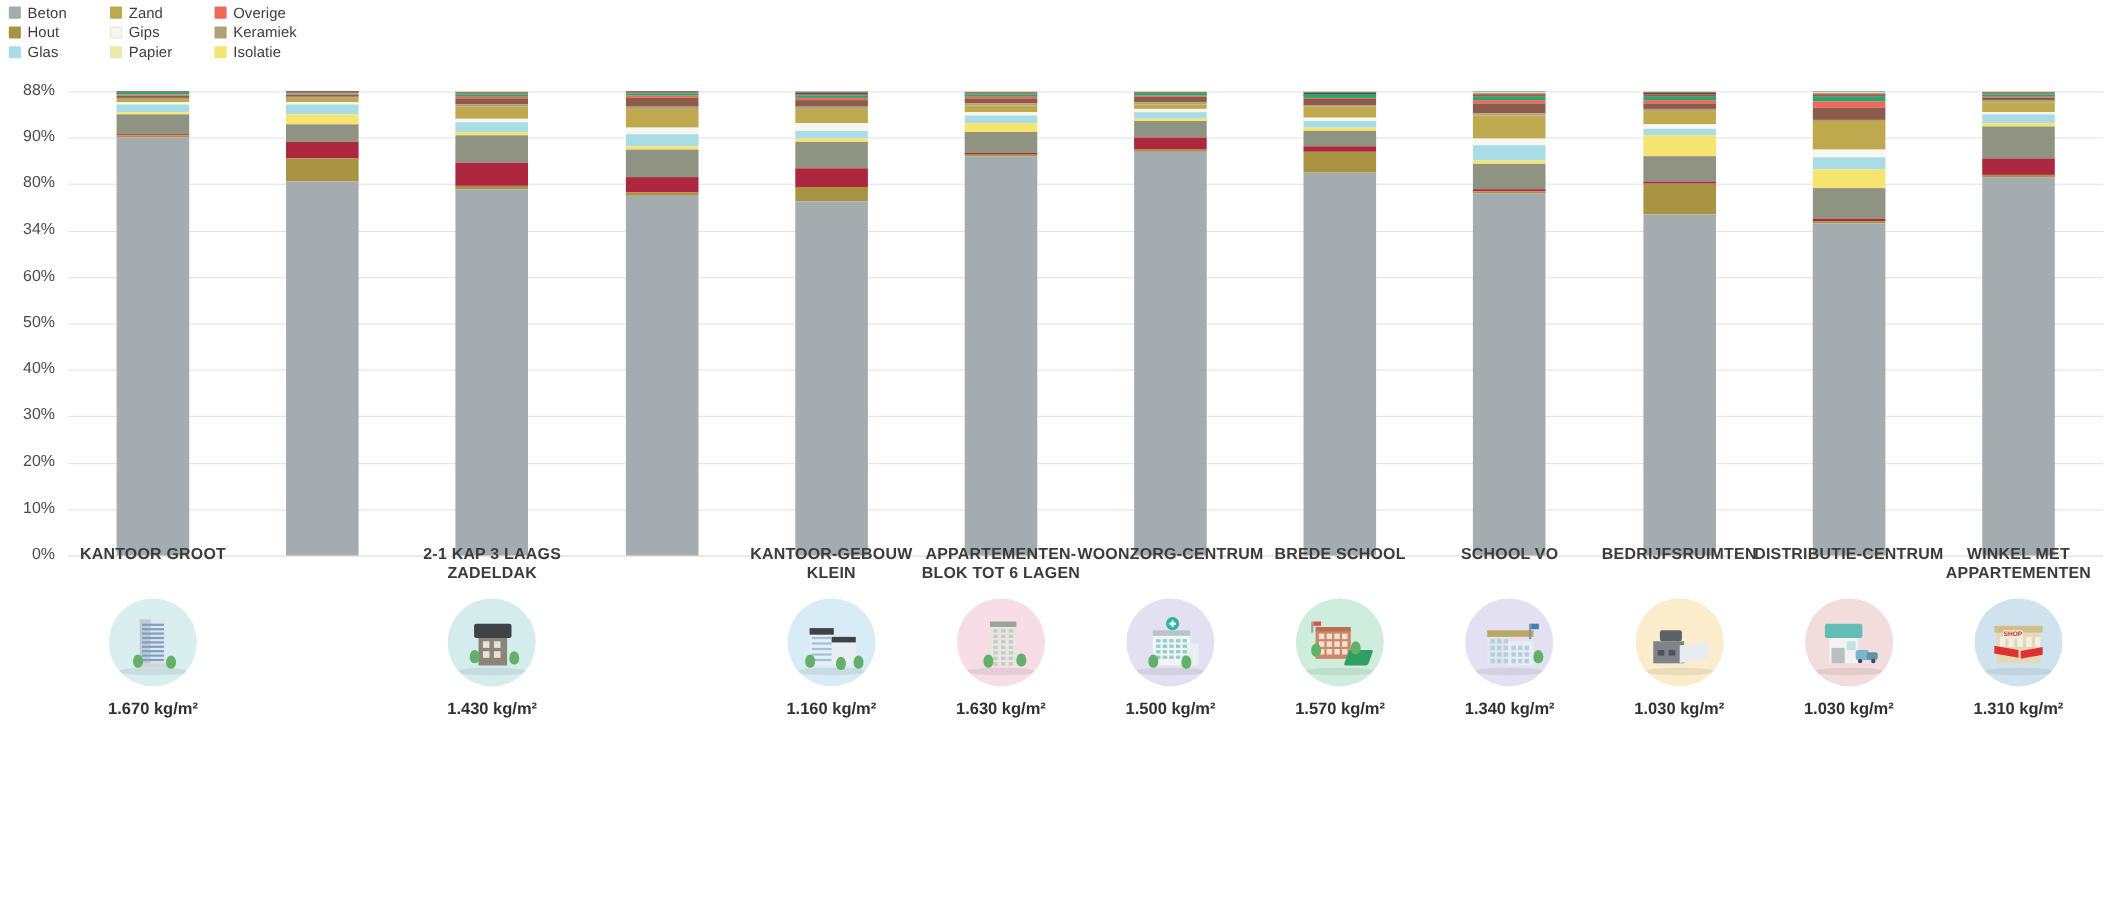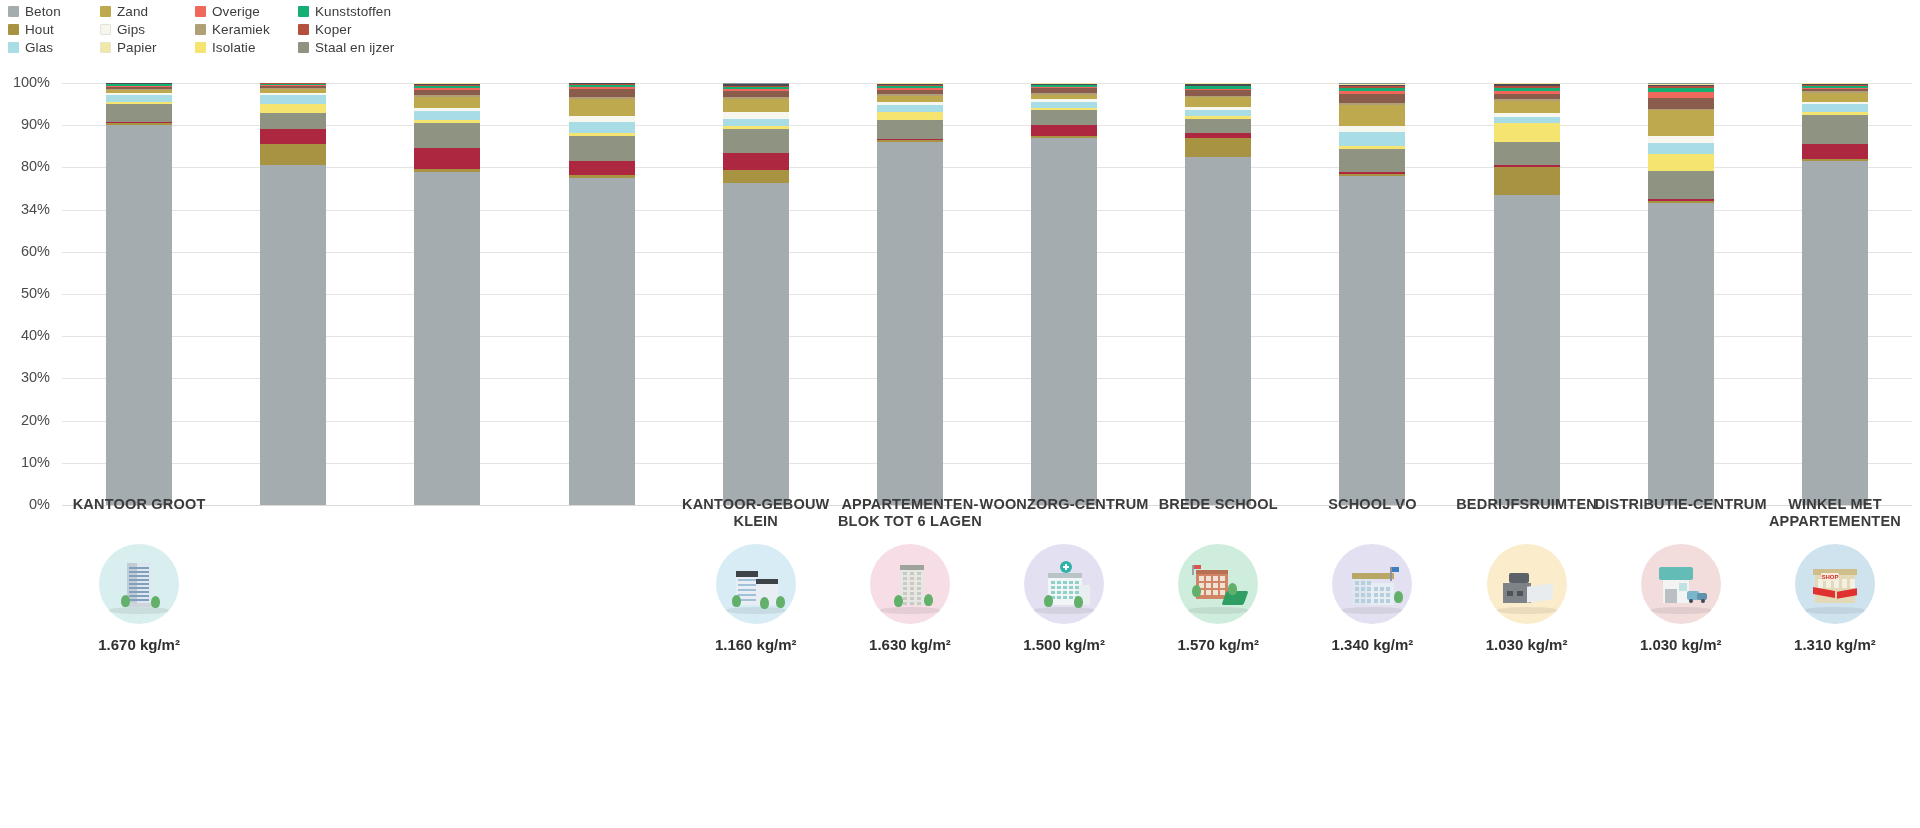--- a/index.html
+++ b/index.html
@@ -128,49 +128,35 @@
       </div>
       <div class="legend-item">
         <span class="lg-sw" style="background: rgb(177, 159, 120);"></span>
         <span class="lg-tx">Keramiek</span>
       </div>
       <div class="legend-item">
         <span class="lg-sw" style="background: rgb(245, 228, 112);"></span>
         <span class="lg-tx">Isolatie</span>
       </div>
     </div>
-    <div class="legend-col" style="width: 122px;">
-      <div class="legend-item">
-        <span class="lg-sw" style="background: rgb(20, 176, 115);"></span>
-        <span class="lg-tx">Kunststoffen</span>
-      </div>
-      <div class="legend-item">
-        <span class="lg-sw" style="background: rgb(181, 80, 63);"></span>
-        <span class="lg-tx">Koper</span>
-      </div>
-      <div class="legend-item">
-        <span class="lg-sw" style="background: rgb(143, 148, 130);"></span>
-        <span class="lg-tx">Staal en ijzer</span>
-      </div>
-    </div>
   </div>
 
 <div id="chart-area">
   <div class="ylabels" id="ylabels">
       <div class="ylab" style="top: 422px;">0%</div>
       <div class="ylab" style="top: 379.8px;">10%</div>
       <div class="ylab" style="top: 337.6px;">20%</div>
       <div class="ylab" style="top: 295.4px;">30%</div>
       <div class="ylab" style="top: 253.2px;">40%</div>
       <div class="ylab" style="top: 211px;">50%</div>
       <div class="ylab" style="top: 168.8px;">60%</div>
       <div class="ylab" style="top: 126.6px;">34%</div>
       <div class="ylab" style="top: 84.4px;">80%</div>
       <div class="ylab" style="top: 42.2px;">90%</div>
-      <div class="ylab" style="top: 0px;">100%</div>
+      <div class="ylab" style="top: 0px;">88%</div>
     </div>
   <div id="plot">
       <div class="gridline base" style="top: 422px;"></div>
       <div class="gridline" style="top: 379.8px;"></div>
       <div class="gridline" style="top: 337.6px;"></div>
       <div class="gridline" style="top: 295.4px;"></div>
       <div class="gridline" style="top: 253.2px;"></div>
       <div class="gridline" style="top: 211px;"></div>
       <div class="gridline" style="top: 168.8px;"></div>
       <div class="gridline" style="top: 126.6px;"></div>
@@ -407,20 +393,37 @@
           <div class="b-box" style="left: 18px; top: 28px; width: 20px; height: 2px; background: rgb(127, 160, 189);"></div>
           <div class="b-box" style="left: 18px; top: 32px; width: 20px; height: 2px; background: rgb(127, 160, 189);"></div>
           <div class="b-box" style="left: 18px; top: 36px; width: 20px; height: 2px; background: rgb(127, 160, 189);"></div>
           <div class="b-box" style="left: 18px; top: 40px; width: 20px; height: 2px; background: rgb(127, 160, 189);"></div>
           <div class="b-box" style="left: 12px; top: 44px; width: 32px; height: 4px; background: rgb(207, 214, 219);"></div>
           <div class="tree" style="left: 10px; top: 36px;"></div>
           <div class="tree" style="left: 40px; top: 37px;"></div>
         </div>
       </div>
       <div class="cat-val">1.670 kg/m²</div>
+    </div>
+    <div class="cat" style="left: 359.417px; width: 176px;">
+      <div class="cat-name">2-1 KAP 3 LAAGS ZADELDAK</div>
+      <div class="cat-icon" style="background: rgb(213, 236, 236);">
+        <div class="shadow"></div>
+        <div class="bldg" style="width: 56px; height: 50px;">
+          <div class="b-box" style="left: 16px; top: 20px; width: 26px; height: 26px; background: rgb(139, 133, 120);"></div>
+          <div class="b-box" style="left: 12px; top: 8px; width: 34px; height: 13px; background: rgb(63, 66, 70); border-radius: 2px;"></div>
+          <div class="b-box" style="left: 20px; top: 24px; width: 6px; height: 6px; background: rgb(232, 227, 216);"></div>
+          <div class="b-box" style="left: 30px; top: 24px; width: 6px; height: 6px; background: rgb(232, 227, 216);"></div>
+          <div class="b-box" style="left: 20px; top: 33px; width: 6px; height: 6px; background: rgb(232, 227, 216);"></div>
+          <div class="b-box" style="left: 30px; top: 33px; width: 6px; height: 6px; background: rgb(232, 227, 216);"></div>
+          <div class="tree" style="left: 8px; top: 32px;"></div>
+          <div class="tree" style="left: 44px; top: 33px;"></div>
+        </div>
+      </div>
+      <div class="cat-val">1.430 kg/m²</div>
     </div>
     <div class="cat" style="left: 667.75px; width: 176px;">
       <div class="cat-name">KANTOOR-GEBOUW KLEIN</div>
       <div class="cat-icon" style="background: rgb(215, 236, 245);">
         <div class="shadow"></div>
         <div class="bldg" style="width: 56px; height: 50px;">
           <div class="b-box" style="left: 8px; top: 16px; width: 22px; height: 30px; background: rgb(232, 238, 243);"></div>
           <div class="b-box" style="left: 28px; top: 24px; width: 22px; height: 22px; background: rgb(232, 238, 243);"></div>
           <div class="b-box" style="left: 8px; top: 12px; width: 22px; height: 6px; background: rgb(63, 66, 70);"></div>
           <div class="b-box" style="left: 28px; top: 20px; width: 22px; height: 5px; background: rgb(63, 66, 70);"></div>

